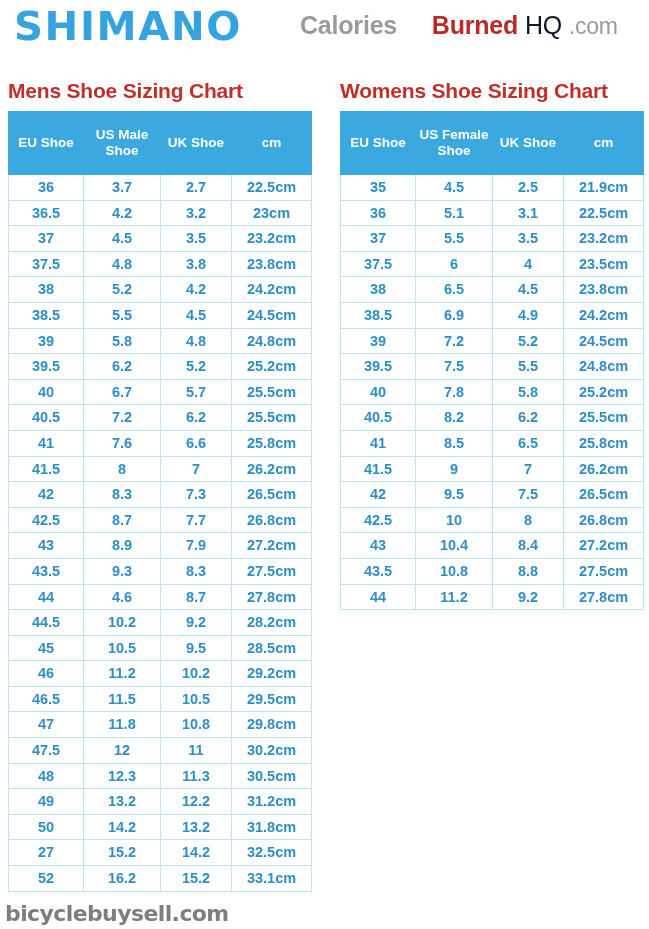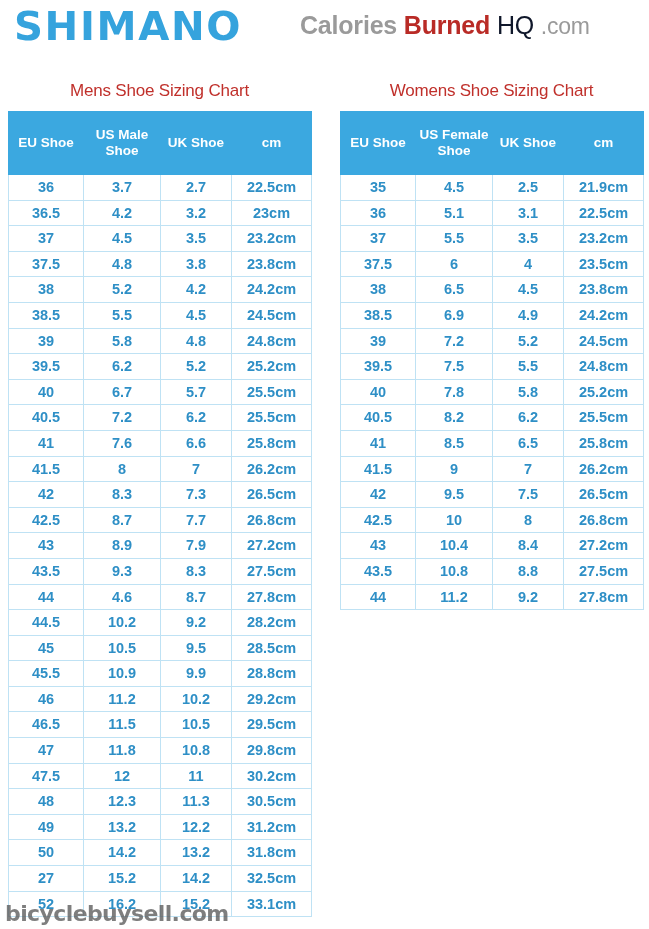--- a/index.html
+++ b/index.html
@@ -46,20 +46,21 @@
     white-space: nowrap;
     letter-spacing: -0.2px;
   }
   .brand-grey {
     color: #9a9a9a;
     font-weight: bold;
   }
   .brand-red {
     color: #b92b26;
     font-weight: bold;
+    margin-left: 28px;
   }
   .brand-hq {
     color: #0f172a;
     font-weight: normal;
     margin-top: 32px;
   }
   .brand-dotcom {
     color: #9a9a9a;
     font-weight: normal;
     font-size: 23px;
@@ -68,24 +69,23 @@
 
   
   .chart-block {
     position: absolute;
     top: 80px;
   }
   #mens-chart-block { left: 8px; width: 303px; }
   #womens-chart-block { left: 340px; width: 303px; }
 
   .chart-title {
-    text-align: center;
     color: #c0302b;
-    font-size: 17px;
-    font-weight: normal;
+    font-size: 21px;
+    font-weight: bold;
     letter-spacing: -0.2px;
     line-height: 22px;
     margin: 0 0 9px 0;
     white-space: nowrap;
   }
 
   table.size-table {
     border-collapse: collapse;
     width: 303px;
     table-layout: fixed;
@@ -274,26 +274,20 @@
           <td>9.2</td>
           <td>28.2cm</td>
         </tr>
         <tr>
           <td>45</td>
           <td>10.5</td>
           <td>9.5</td>
           <td>28.5cm</td>
         </tr>
         <tr>
-          <td>45.5</td>
-          <td>10.9</td>
-          <td>9.9</td>
-          <td>28.8cm</td>
-        </tr>
-        <tr>
           <td>46</td>
           <td>11.2</td>
           <td>10.2</td>
           <td>29.2cm</td>
         </tr>
         <tr>
           <td>46.5</td>
           <td>11.5</td>
           <td>10.5</td>
           <td>29.5cm</td>

